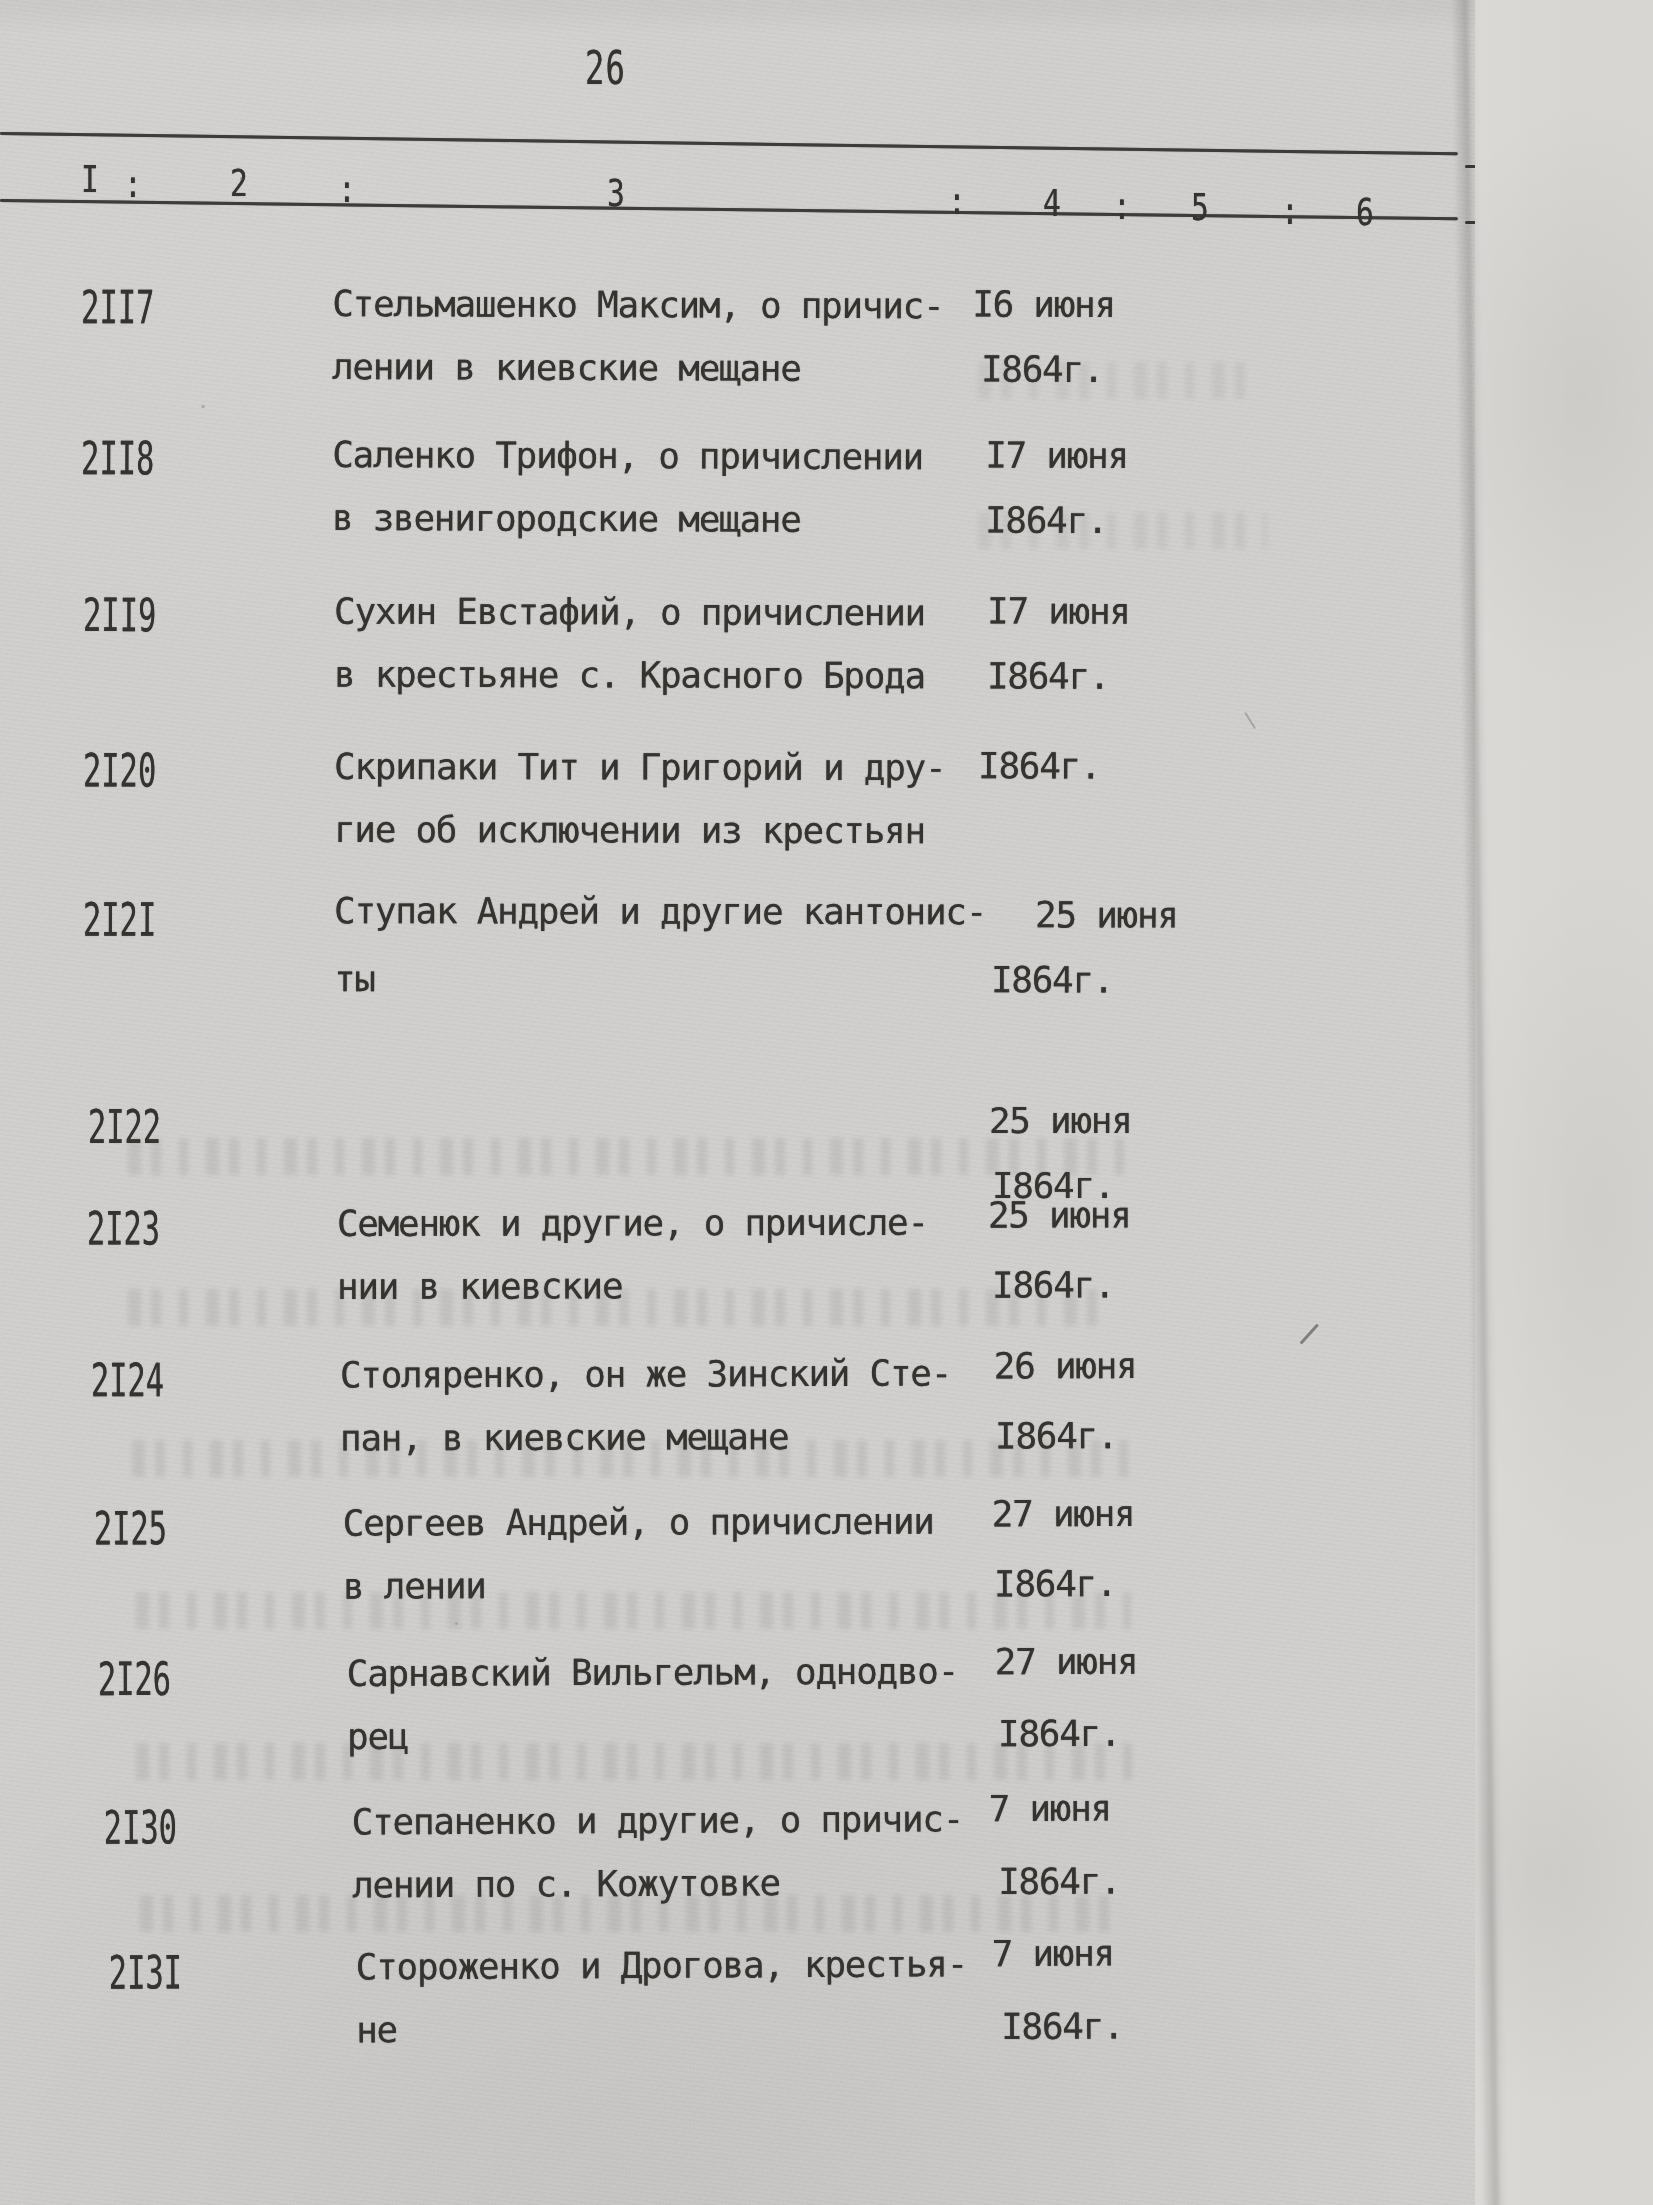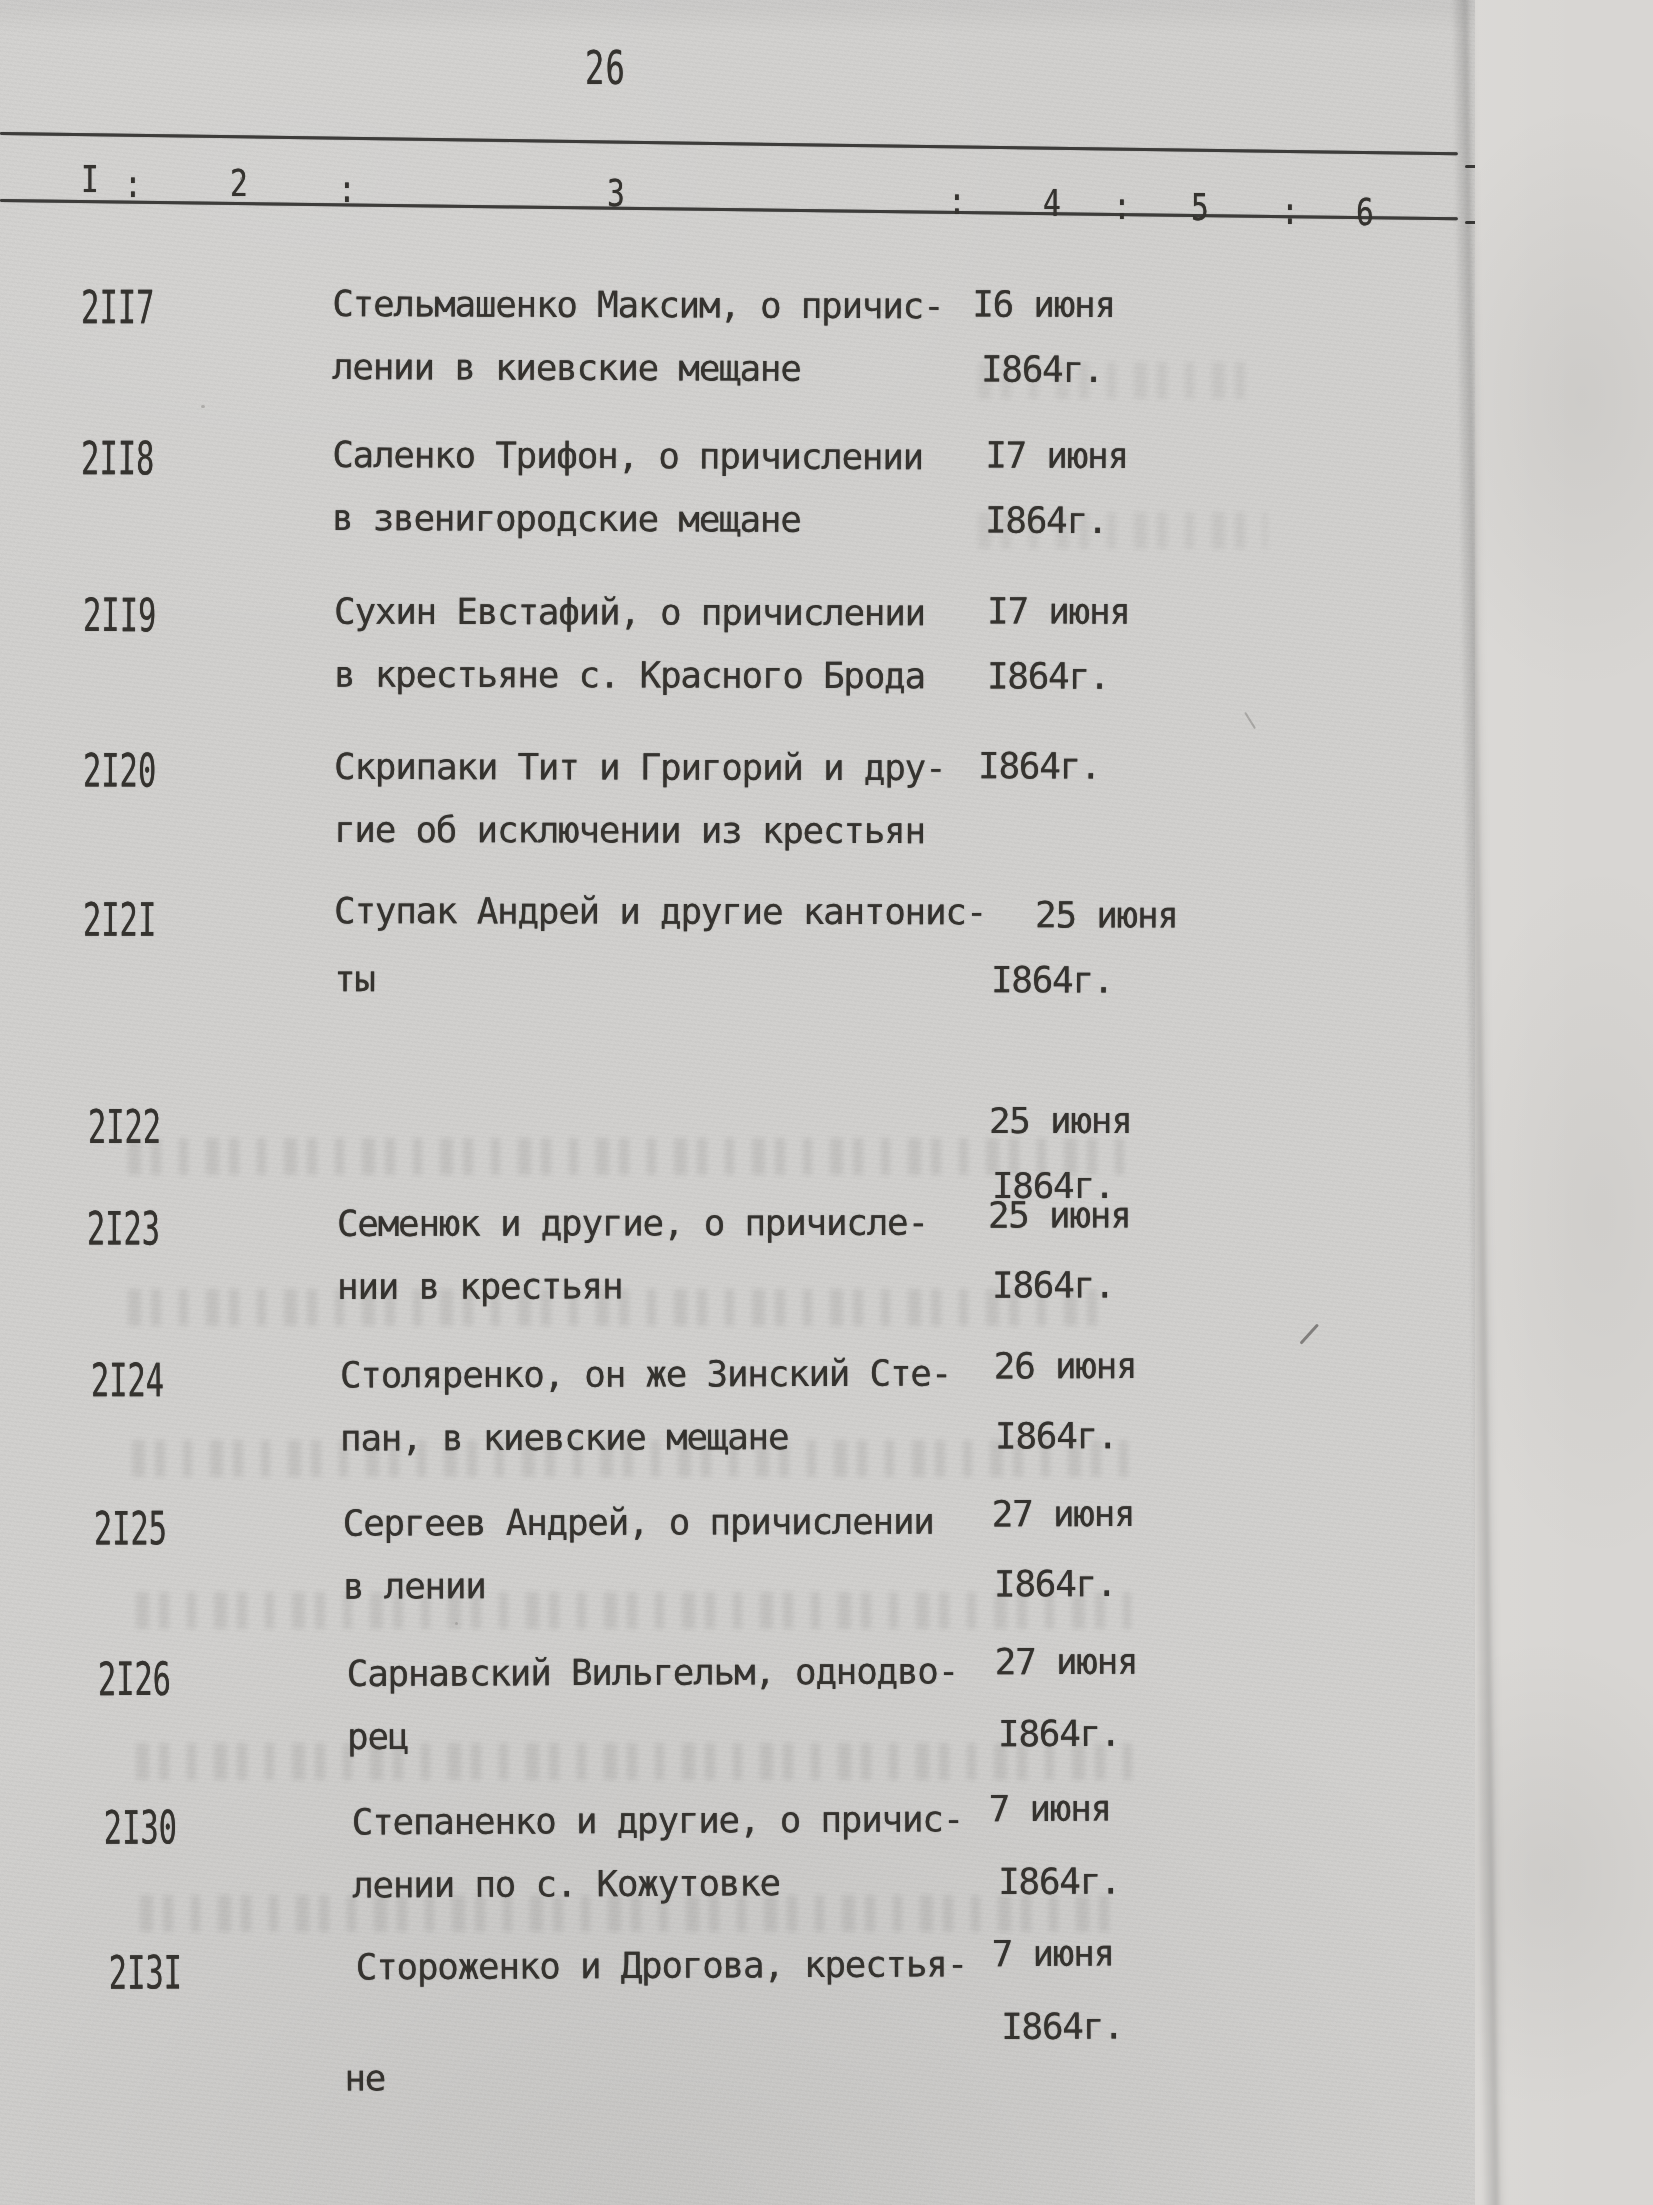--- a/index.html
+++ b/index.html
@@ -131,21 +131,21 @@
   <div class="row" style="top:1100px;">
     <span class="num" style="left:88px;">2I22</span>
     <span class="ln l2" style="left:338px;"></span>
     <span class="ln l1" style="left:989px;top:0;">25 июня</span>
     <span class="ln l2" style="left:992px;">I864г.</span>
   </div>
 
   <div class="row" style="top:1200px;transform:rotate(-.12deg);">
     <span class="num" style="left:87px;">2I23</span>
     <span class="ln l1" style="left:337px;top:1.7px;">Семенюк и другие, о причисле-</span>
-    <span class="ln l2" style="left:337px;">нии в крестьян</span>
+    <span class="ln l2" style="left:337px;">нии в киевские</span>
     <span class="ln l1" style="left:988px;top:-5.1px;">25 июня</span>
     <span class="ln l2" style="left:992px;">I864г.</span>
   </div>
 
   <div class="row" style="top:1351px;transform:rotate(-.18deg);">
     <span class="num" style="left:91px;">2I24</span>
     <span class="ln l1" style="left:340px;top:1.7px;">Столяренко, он же Зинский Сте-</span>
     <span class="ln l2" style="left:340px;">пан, в киевские мещане</span>
     <span class="ln l1" style="left:994px;top:-5.1px;">26 июня</span>
     <span class="ln l2" style="left:995px;">I864г.</span>
@@ -171,21 +171,21 @@
     <span class="num" style="left:104px;">2I30</span>
     <span class="ln l1" style="left:352px;top:1.7px;">Степаненко и другие, о причис-</span>
     <span class="ln l2" style="left:352px;">лении по с. Кожутовке</span>
     <span class="ln l1" style="left:989px;top:-8.5px;">7 июня</span>
     <span class="ln l2" style="left:998px;">I864г.</span>
   </div>
 
   <div class="row" style="top:1942px;transform:rotate(-.3deg);">
     <span class="num" style="left:109px;">2I3I</span>
     <span class="ln l1" style="left:356px;top:1.7px;">Стороженко и Дрогова, крестья-</span>
-    <span class="ln l2" style="left:344px;margin-top:48px;">не</span>
+    <span class="ln l2" style="left:356px;">не</span>
     <span class="ln l1" style="left:992px;top:-8.5px;">7 июня</span>
     <span class="ln l2" style="left:1001px;">I864г.</span>
   </div>
 
   <div class="smudge" style="left:978px;top:362px;width:281px;opacity:.07;"></div>
   <div class="smudge" style="left:978px;top:512px;width:289px;opacity:.07;"></div>
   <div class="smudge" style="left:128px;top:1138px;width:1004px;"></div>
   <div class="smudge" style="left:128px;top:1289px;width:987px;"></div>
   <div class="smudge" style="left:132px;top:1440px;width:1004px;"></div>
   <div class="smudge" style="left:136px;top:1592px;width:995px;"></div>

